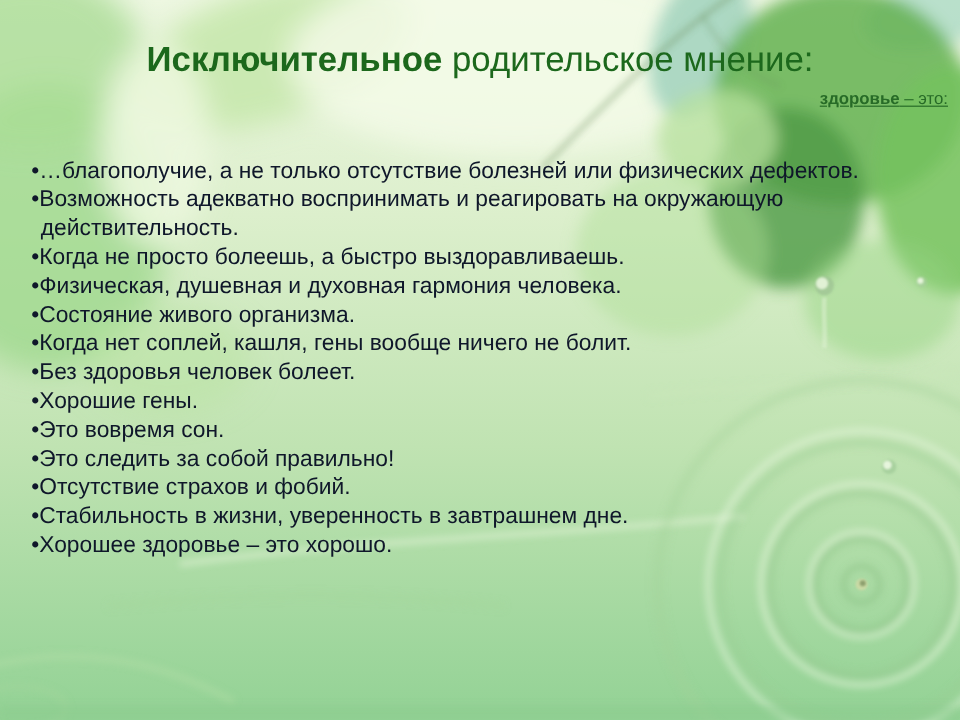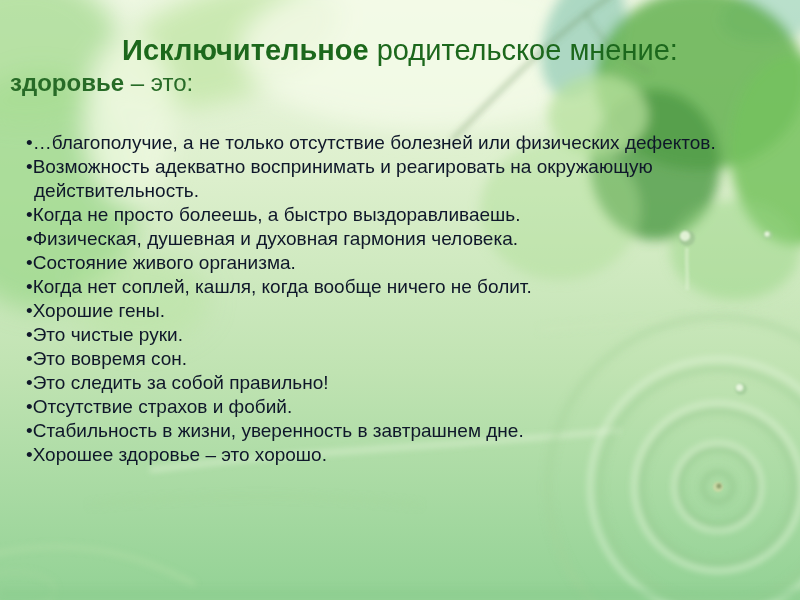--- a/index.html
+++ b/index.html
@@ -9,22 +9,22 @@
   }
   .bg{position:absolute;left:0;top:0;width:800px;height:600px;}
   .content{position:absolute;left:0;top:0;width:800px;height:451px;border-radius:21px;}
   .title{
     margin:34px 10px 0;text-align:center;
     font-size:29px;font-weight:400;line-height:32px;
     color:#1c681c;letter-spacing:0;
   }
   .title .em{font-weight:700;}
   .subtitle{
-    margin:5px 10px 0;text-align:left;
-    font-size:24px;line-height:23px;color:#276b27;
+    margin:5px 10px 0;text-align:right;
+    font-size:14px;line-height:23px;color:#276b27;text-decoration:underline;
   }
   .subtitle .em{font-weight:700;}
   .list{
     margin:37px 24px 0 26px;padding:0;list-style:none;
     font-size:19px;line-height:24px;color:#0f172a;
   }
   .list li{padding-left:8px;text-indent:-8px;}
   .bullet{display:inline;}
 </style>
 </head>
@@ -120,23 +120,23 @@
     <h1 class="title"><span class="em">Исключительное</span><span> родительское мнение:</span></h1>
 
     <div class="subtitle"><span class="em">здоровье</span><span> – это:</span></div>
 
     <ul class="list">
       <li><span class="bullet">•</span><span>…благополучие, а не только отсутствие болезней или физических дефектов.</span></li>
       <li><span class="bullet">•</span><span>Возможность адекватно воспринимать и реагировать на окружающую действительность.</span></li>
       <li><span class="bullet">•</span><span>Когда не просто болеешь, а быстро выздоравливаешь.</span></li>
       <li><span class="bullet">•</span><span>Физическая, душевная и духовная гармония человека.</span></li>
       <li><span class="bullet">•</span><span>Состояние живого организма.</span></li>
-      <li><span class="bullet">•</span><span>Когда нет соплей, кашля, когда вообще ничего не болит.</span></li>
+      <li><span class="bullet">•</span><span>Когда нет соплей, кашля, гены вообще ничего не болит.</span></li>
+      <li><span class="bullet">•</span><span>Без здоровья человек болеет.</span></li>
       <li><span class="bullet">•</span><span>Хорошие гены.</span></li>
-      <li><span class="bullet">•</span><span>Это чистые руки.</span></li>
       <li><span class="bullet">•</span><span>Это вовремя сон.</span></li>
       <li><span class="bullet">•</span><span>Это следить за собой правильно!</span></li>
       <li><span class="bullet">•</span><span>Отсутствие страхов и фобий.</span></li>
       <li><span class="bullet">•</span><span>Стабильность в жизни, уверенность в завтрашнем дне.</span></li>
       <li><span class="bullet">•</span><span>Хорошее здоровье – это хорошо.</span></li>
     </ul>
 
   </div>
 </div>
 

